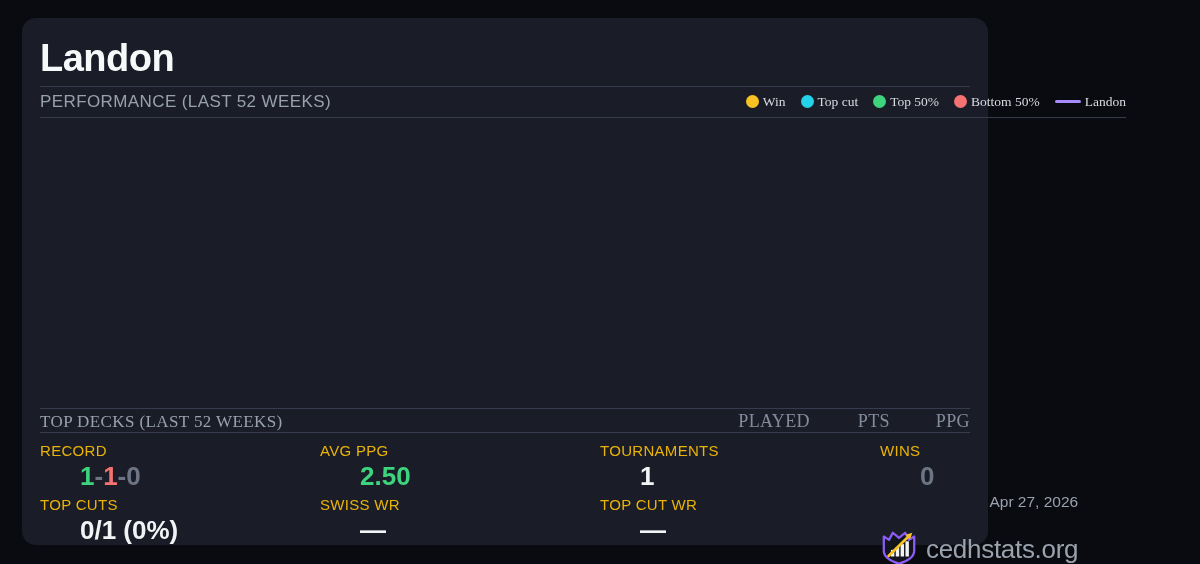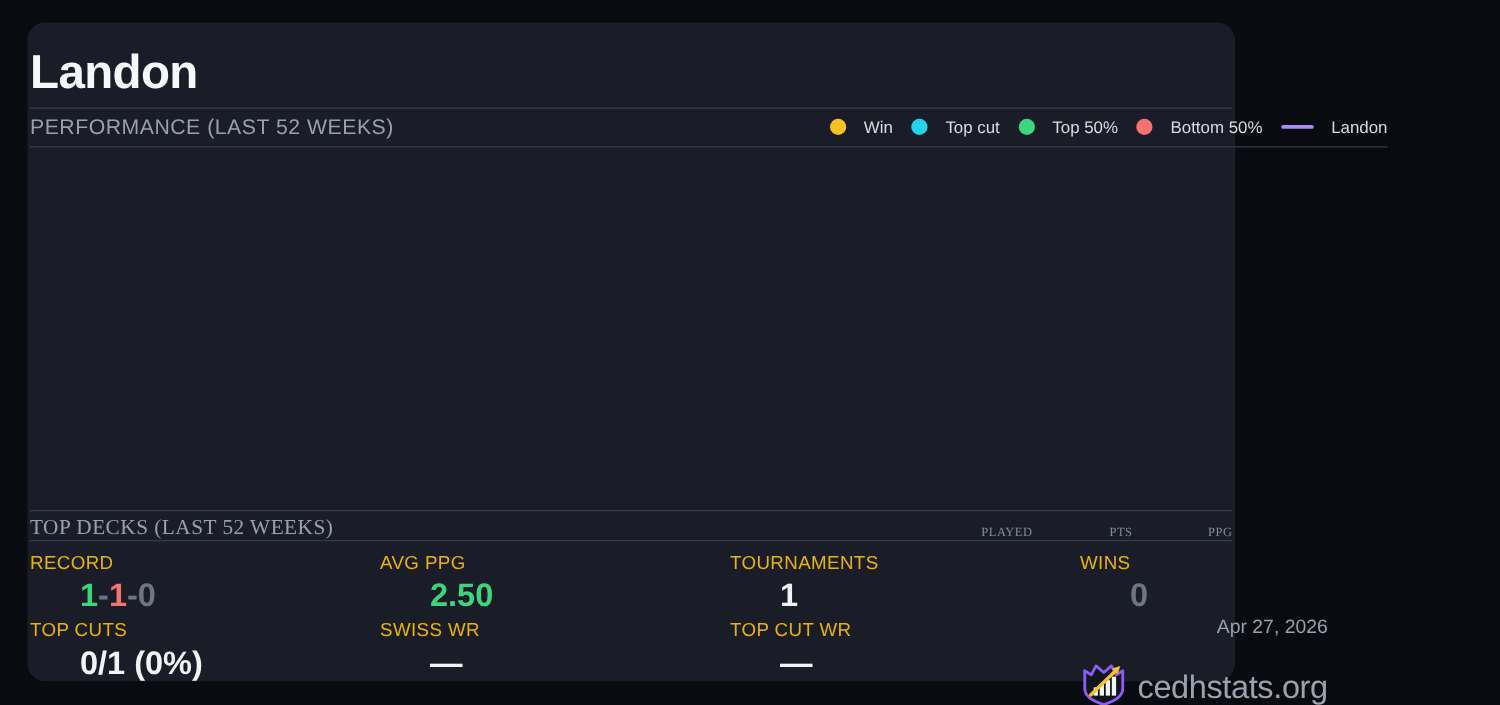--- a/index.html
+++ b/index.html
@@ -8,21 +8,21 @@
     background: #0a0b10;
     font-family: "Liberation Sans", sans-serif;
     overflow: hidden;
   }
   .card {
     position: absolute;
     left: 22px; top: 18px;
     width: 966px; height: 527px;
     background: #1a1d27;
     border-radius: 14px;
-    padding: 0 2px;
+    padding: 0 18px;
   }
   .player-title {
     padding-top: 19px;
     font-size: 38px;
     font-weight: 700;
     letter-spacing: -0.5px;
     color: #f7f8fa;
     line-height: 1.15;
   }
   .divider {
@@ -43,21 +43,22 @@
     letter-spacing: 0.4px;
   }
   .legend {
     display: flex;
     align-items: center;
     gap: 15px;
   }
   .legend-item {
     display: flex;
     align-items: center;
-    gap: 14px;
+    gap: 4px;
+    font-family: Liberation Serif, serif;
   }
   .legend-label {
     font-size: 13.5px;
     color: #d8dbe1;
   }
   .dot {
     width: 13px; height: 13px;
     border-radius: 50%;
     display: inline-block;
   }
@@ -78,21 +79,21 @@
     align-items: flex-end;
     justify-content: space-between;
     border-top: 1px solid #363c4e;
     border-bottom: 1px solid #363c4e;
     font-family: Liberation Serif, serif;
   }
   .deck-cols { display: flex; }
   .deck-col {
     width: 80px;
     text-align: right;
-    font-size: 10px;
+    font-size: 18px;
     color: #848c9b;
     letter-spacing: 0.4px;
   }
   .stats-grid {
     display: grid;
     grid-template-columns: 280px 280px 280px 1fr;
     padding-top: 9px;
     row-gap: 6px;
   }
   .stat-label {

